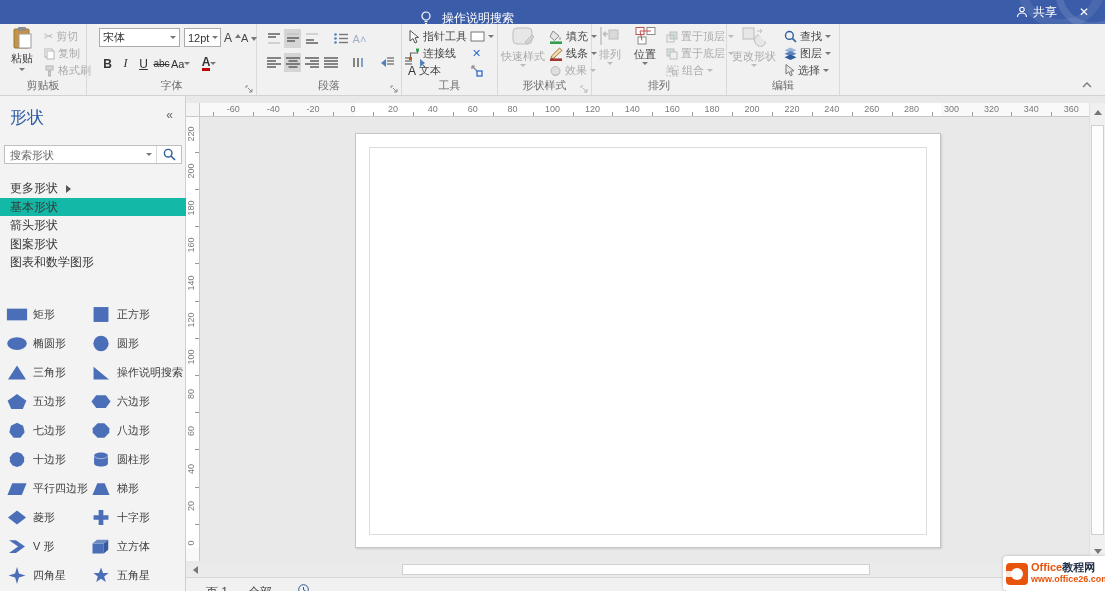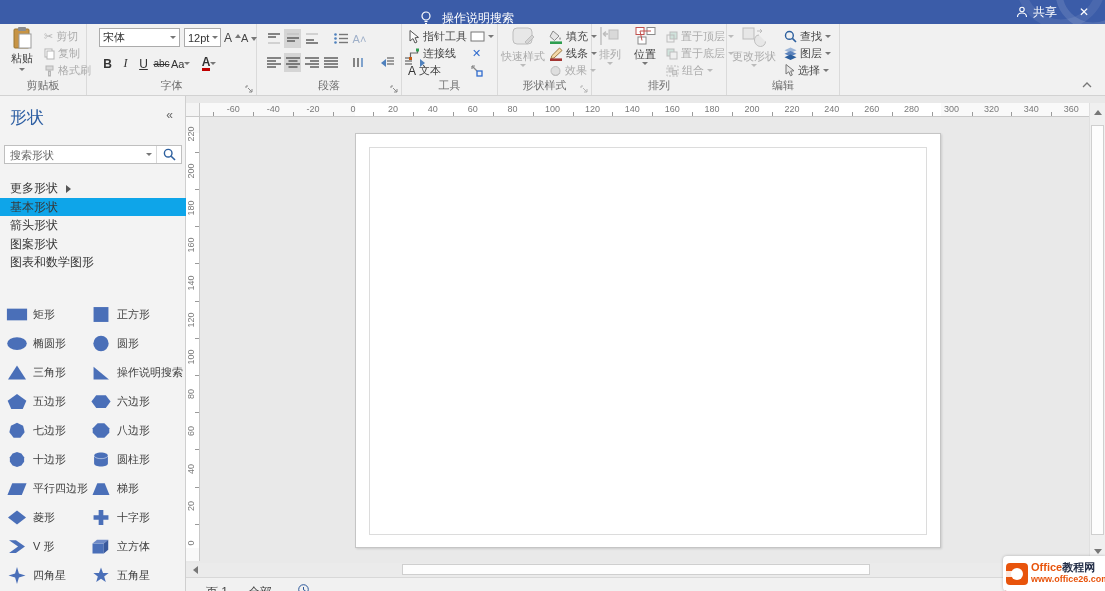--- a/index.html
+++ b/index.html
@@ -52,21 +52,21 @@
 .panel{position:absolute;left:0;top:96px;width:186px;height:495px;background:#f3f3f3;border-right:1px solid #cfcfcf;z-index:10}
 .panel-title{position:absolute;left:10px;top:10px;font-size:17px;color:#2e5fa3}
 .panel-collapse{position:absolute;right:12px;top:12px;font-size:12px;color:#666;cursor:pointer}
 .searchbox{position:absolute;left:4px;top:49px;width:178px;height:19px;background:#fff;border:1px solid #bfbfbf;display:flex;align-items:center}
 .searchbox input{flex:1;border:0;outline:none;font-size:11px;color:#555;padding:0 5px;background:transparent;font-family:inherit;min-width:0}
 .searchbox input::placeholder{color:#666;opacity:1}
 .search-dd{padding:0 4px;border-right:1px solid #d9d9d9;height:100%;display:flex;align-items:center;cursor:pointer}
 .search-go{width:24px;display:flex;align-items:center;justify-content:center;cursor:pointer}
 .cats{position:absolute;left:0;top:83px;width:186px}
 .cat{height:18.5px;line-height:18.5px;padding-left:10px;font-size:12px;color:#383838;cursor:pointer;display:flex;align-items:center;gap:8px}
-.cat.sel{background:#0ea5e9}
+.cat.sel{background:#14b8a6}
 .more-arrow{width:0;height:0;border:4px solid transparent;border-left:5px solid #555;margin-top:1px}
 .shapegrid{position:absolute;left:6px;top:204px;width:180px;display:grid;grid-template-columns:84px 92px;grid-auto-rows:29px;align-items:center}
 .shape-item{display:flex;align-items:center;gap:5px;cursor:pointer}
 .shape-lb{font-size:11px;color:#3d3d3d;white-space:nowrap}
 
 
 .canvas{position:absolute;left:186px;top:96px;width:919px;height:467px;background:#e9e9e9;z-index:1}
 .ruler-corner{position:absolute;left:186px;top:103px;width:14px;height:14px;background:#f4f4f4;border-right:1px solid #c9c9c9;border-bottom:1px solid #c9c9c9;z-index:5}
 .hruler{position:absolute;left:200px;top:103px;width:889px;height:14px;background:#f9f9f9;border-bottom:1px solid #c9c9c9;overflow:hidden;z-index:4}
 .hruler .band{position:absolute;left:155px;top:0;width:586px;height:14px;background:#fff}

